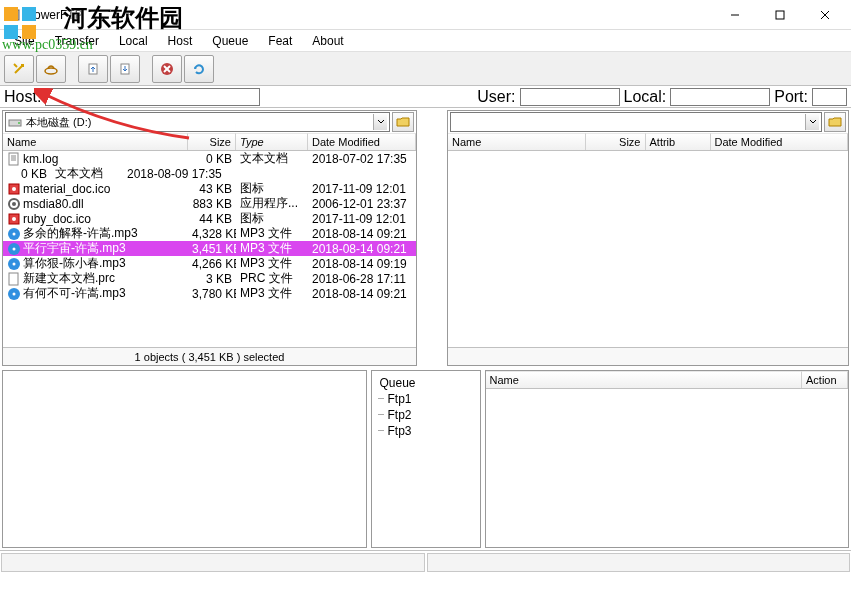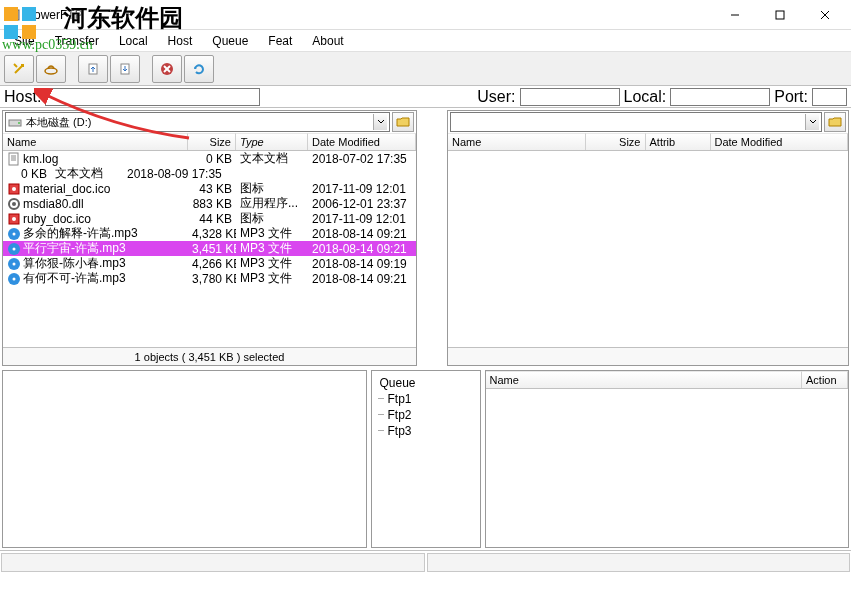--- a/index.html
+++ b/index.html
@@ -332,20 +332,33 @@
               <span>算你狠-陈小春.mp3</span>
             </div>
             <div class="cell size">4,266 KB</div>
             <div class="cell type">MP3 文件</div>
             <div class="cell date">2018-08-14 09:19</div>
           </div>
           <div class="row">
             <div class="cell name">
               <span class="file-icon">
                 <svg viewBox="0 0 14 14">
+                  <rect x="2" y="1" width="9" height="12" fill="#fff" stroke="#888"></rect>
+                </svg>
+              </span>
+              <span>新建文本文档.prc</span>
+            </div>
+            <div class="cell size">3 KB</div>
+            <div class="cell type">PRC 文件</div>
+            <div class="cell date">2018-06-28 17:11</div>
+          </div>
+          <div class="row">
+            <div class="cell name">
+              <span class="file-icon">
+                <svg viewBox="0 0 14 14">
                   <circle cx="7" cy="7" r="6" fill="#3090e0"></circle>
                   <circle cx="7" cy="7" r="1.5" fill="#fff"></circle>
                 </svg>
               </span>
               <span>有何不可-许嵩.mp3</span>
             </div>
             <div class="cell size">3,780 KB</div>
             <div class="cell type">MP3 文件</div>
             <div class="cell date">2018-08-14 09:21</div>
           </div>

